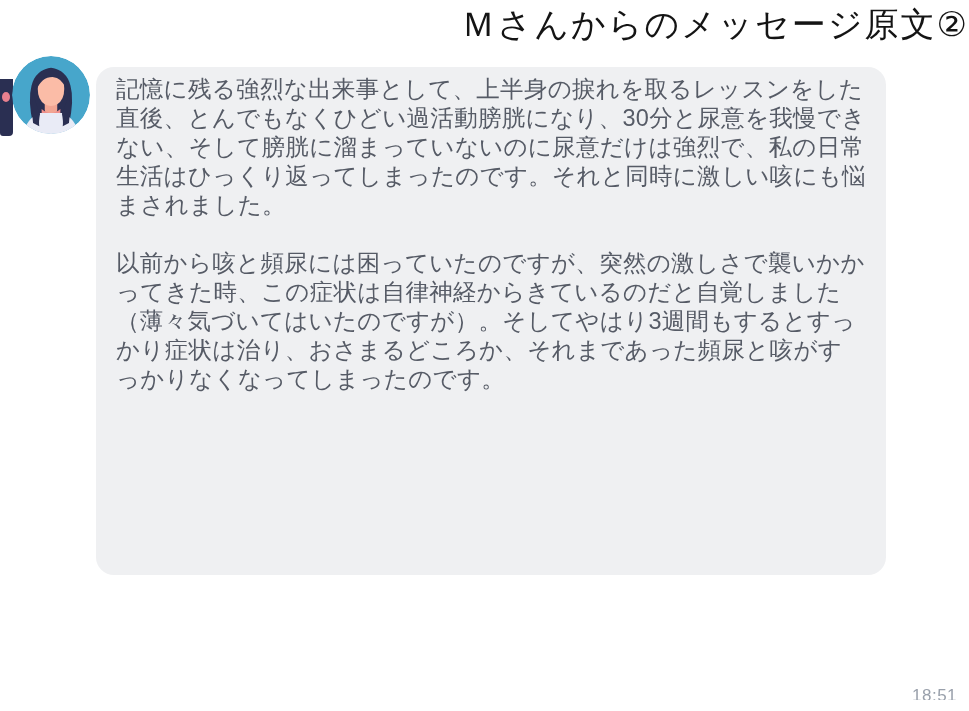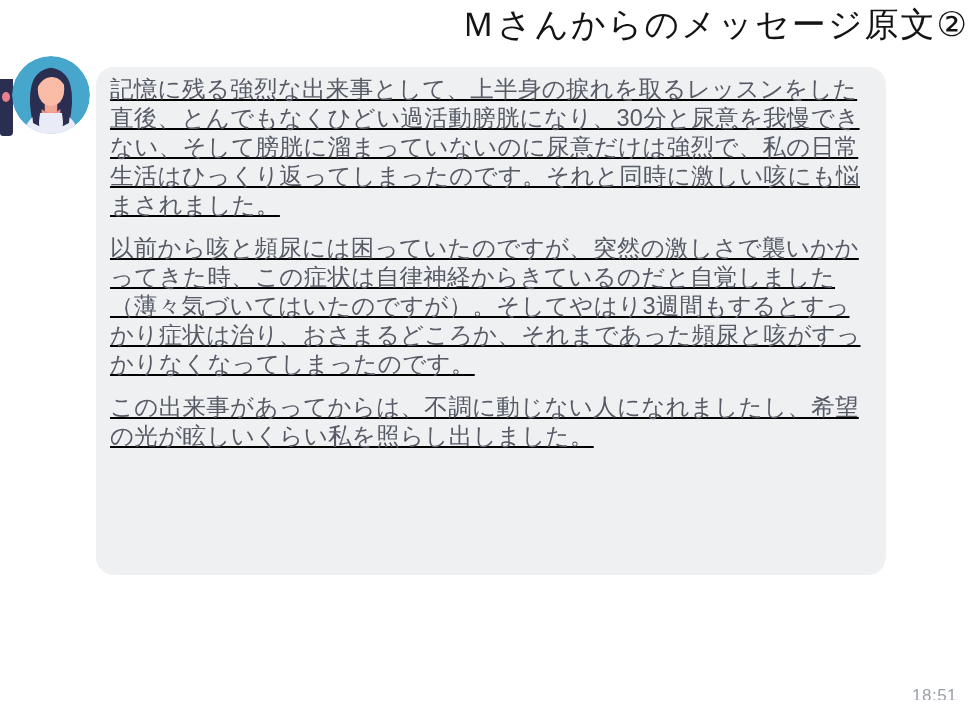--- a/index.html
+++ b/index.html
@@ -49,34 +49,33 @@
   .av-neck{fill:#F2A593;}
   .av-collar{fill:#F0908C;}
   .av-shirt{fill:var(--avatar-shirt,#E9EBF6);}
   .bubble{
     position:absolute;
     left:96px;top:67px;
     width:790px;height:508px;
     box-sizing:border-box;
     background:var(--bubble-bg,#EFF0F2);
     border-radius:18px;
-    padding:8px 14px;
+    padding:8px 20px;
     overflow:hidden;
-    text-decoration:underline;
   }
   .bubble-text p{
     margin:0;
     font-size:23.5px;
     line-height:29px;
     letter-spacing:0.3px;
     color:var(--msg-text,#565B66);
     white-space:pre-wrap;
     word-break:break-all;
   }
-  .bubble-text p + p{margin-top:14px;}
+  .bubble-text p + p{margin-top:29px;}
   .timestamp-clip{
     position:absolute;
     left:912px;top:687px;
     width:52px;height:13px;   
     overflow:hidden;
   }
   .timestamp{
     font-size:17px;
     line-height:17px;
     color:#99A0AB;
@@ -110,19 +109,18 @@
 
     <path class="av-hair" d="M27 86 Q24 62 27 46 Q31 64 36 74 Q34 84 35 90 Z"></path>
     <path class="av-hair" d="M73 86 Q76 62 73 46 Q69 64 64 74 Q66 84 65 90 Z"></path>
   </svg>
 </div>
 
 <div class="bubble">
   <div class="bubble-text">
       <p>記憶に残る強烈な出来事として、上半身の捩れを取るレッスンをした直後、とんでもなくひどい過活動膀胱になり、30分と尿意を我慢できない、そして膀胱に溜まっていないのに尿意だけは強烈で、私の日常生活はひっくり返ってしまったのです。それと同時に激しい咳にも悩まされました。</p>
       <p>以前から咳と頻尿には困っていたのですが、突然の激しさで襲いかかってきた時、この症状は自律神経からきているのだと自覚しました（薄々気づいてはいたのですが）。そしてやはり3週間もするとすっかり症状は治り、おさまるどころか、それまであった頻尿と咳がすっかりなくなってしまったのです。</p>
-      <p>この出来事があってからは、不調に動じない人になれましたし、希望の光が眩しいくらい私を照らし出しました。</p>
     </div>
 </div>
 
 <div class="timestamp-clip">
   <span class="timestamp">18:51</span>
 </div>
 
 </body></html>

